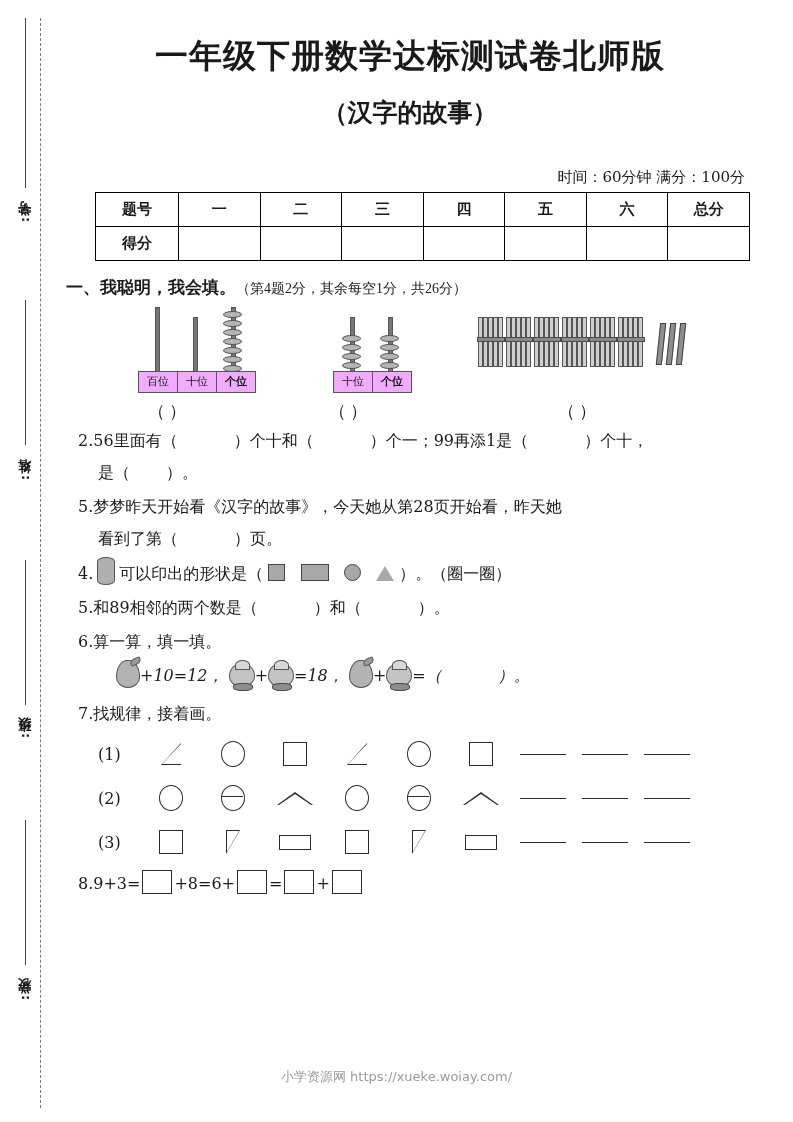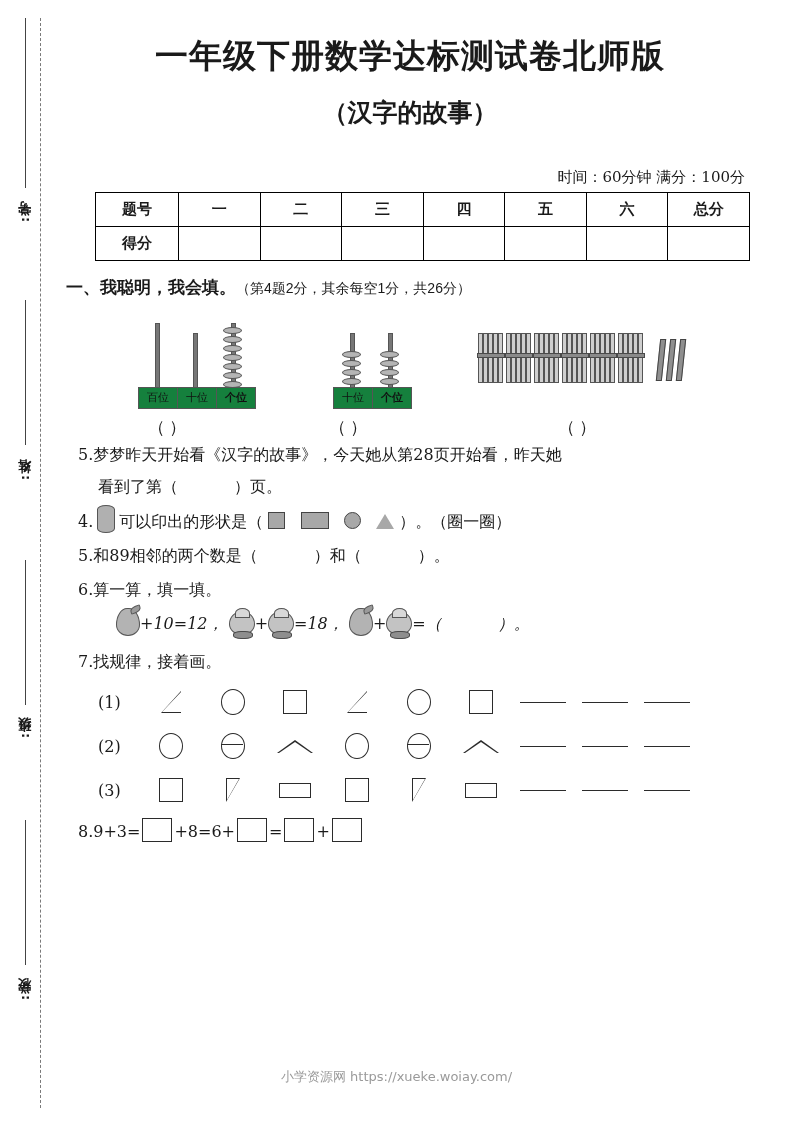--- a/index.html
+++ b/index.html
@@ -47,35 +47,35 @@
   .score-table td{
     border:1px solid #000;height:31px;text-align:center;
     font-size:15px;font-weight:bold;
     font-family:"DejaVu Serif","Liberation Serif",serif;
   }
   .score-table td.head{width:80px;}
 
   
   .content{position:absolute;left:60px;top:276px;width:710px;}
   .sec-head{
-    font-size:17px;font-weight:bold;margin:0 0 20px 6px;
-    font-family:Liberation Sans, sans-serif;
+    font-size:17px;font-weight:bold;margin:0 0 4px 6px;
+    font-family:Liberation Serif, serif;
   }
   .sec-head .note{font-size:14px;font-weight:normal;}
   .q{font-size:16px;margin:0 0 2px 18px;line-height:32px;
      font-family:"DejaVu Serif","Liberation Serif",serif;}
   .q .indent{display:inline-block;margin-left:20px;}
   .blank{display:inline-block;width:56px;}
   .blank-sm{display:inline-block;width:36px;}
 
   
   .abacus-row{position:relative;height:120px;margin-left:18px;}
   .abacus{position:absolute;}
   .ab-base{position:absolute;bottom:26px;display:flex;border:1px solid #555;
-    background:#15803d;}
+    background:#f0abfc;}
   .ab-cell{width:38px;height:20px;border-right:1px solid #555;
     font-size:11px;line-height:20px;text-align:center;color:#111;
     font-family:"DejaVu Sans","Liberation Sans",sans-serif;}
   .ab-cell:last-child{border-right:none;font-weight:bold;}
   .rod{position:absolute;width:3px;background:#777;border:1px solid #555;}
   .bead{position:absolute;width:17px;height:5px;border-radius:50%;
     background:#b5b5b5;border:1px solid #555;}
   .paren{position:absolute;font-size:17px;}
 
   
@@ -326,20 +326,24 @@
             </div>
           <div style="width:8px"></div>
           <div class="single"></div>
           <div class="single"></div>
           <div class="single"></div>
         </div>
         <div class="paren" style="left:80px;bottom:0;">（          ）</div>
       </div>
     </div>
 
+    <div class="q" style="margin-top:2px;">
+      <span>2.56里面有（</span><span class="blank"></span><span>）个十和（</span><span class="blank"></span><span>）个一；99再添1是（</span><span class="blank"></span><span>）个十，</span>
+      <div class="indent"><span>是（</span><span class="blank-sm"></span><span>）。</span></div>
+    </div>
 
     <div class="q">
       <span>5.梦梦昨天开始看《汉字的故事》，今天她从第28页开始看，昨天她</span>
       <div class="indent"><span>看到了第（</span><span class="blank"></span><span>）页。</span></div>
     </div>
 
     <div class="q">
       <span>4.</span><span class="cylinder"></span><span>可以印出的形状是（</span>
       <span class="shape-sq"></span>&nbsp;&nbsp;
       <span class="shape-rect"></span>&nbsp;&nbsp;

